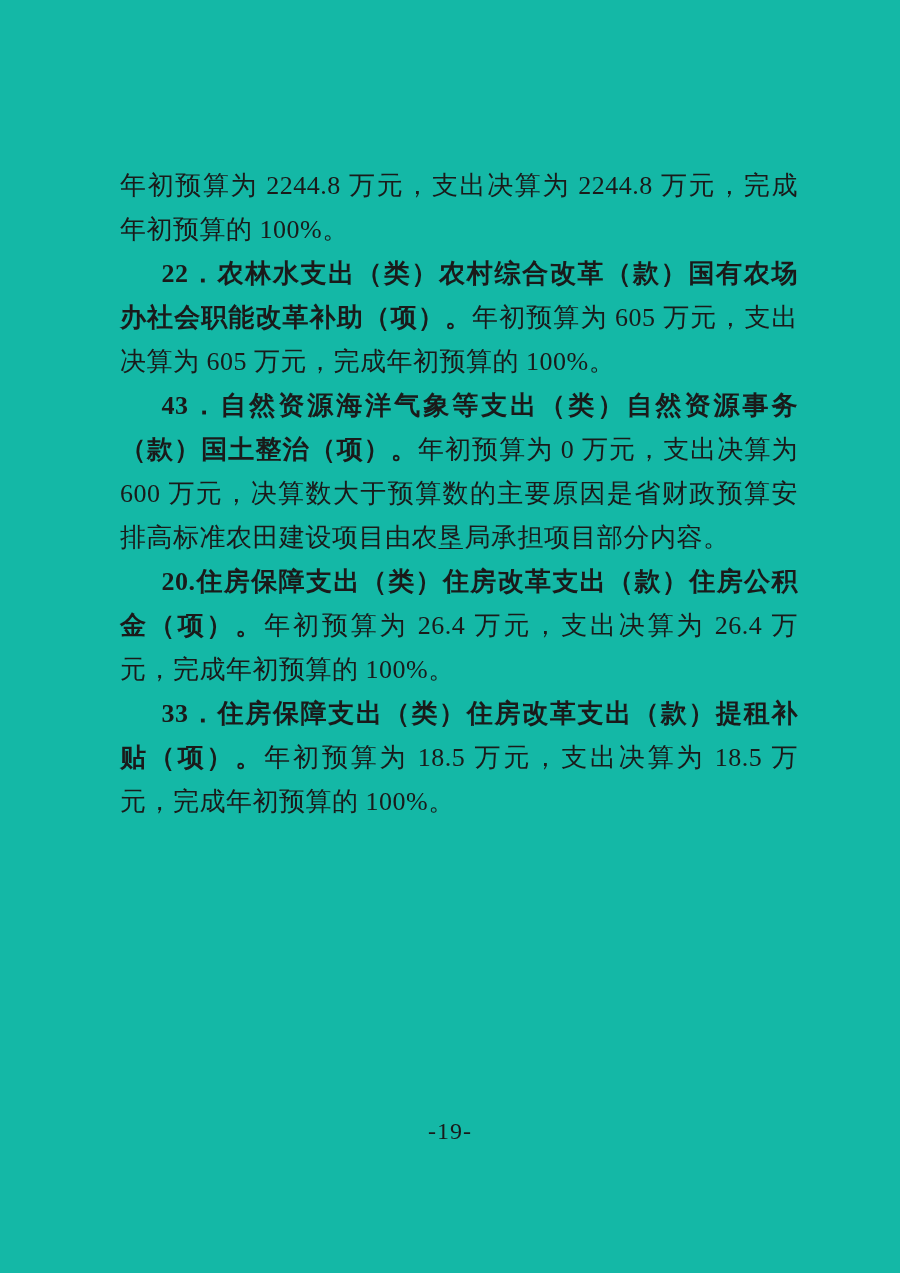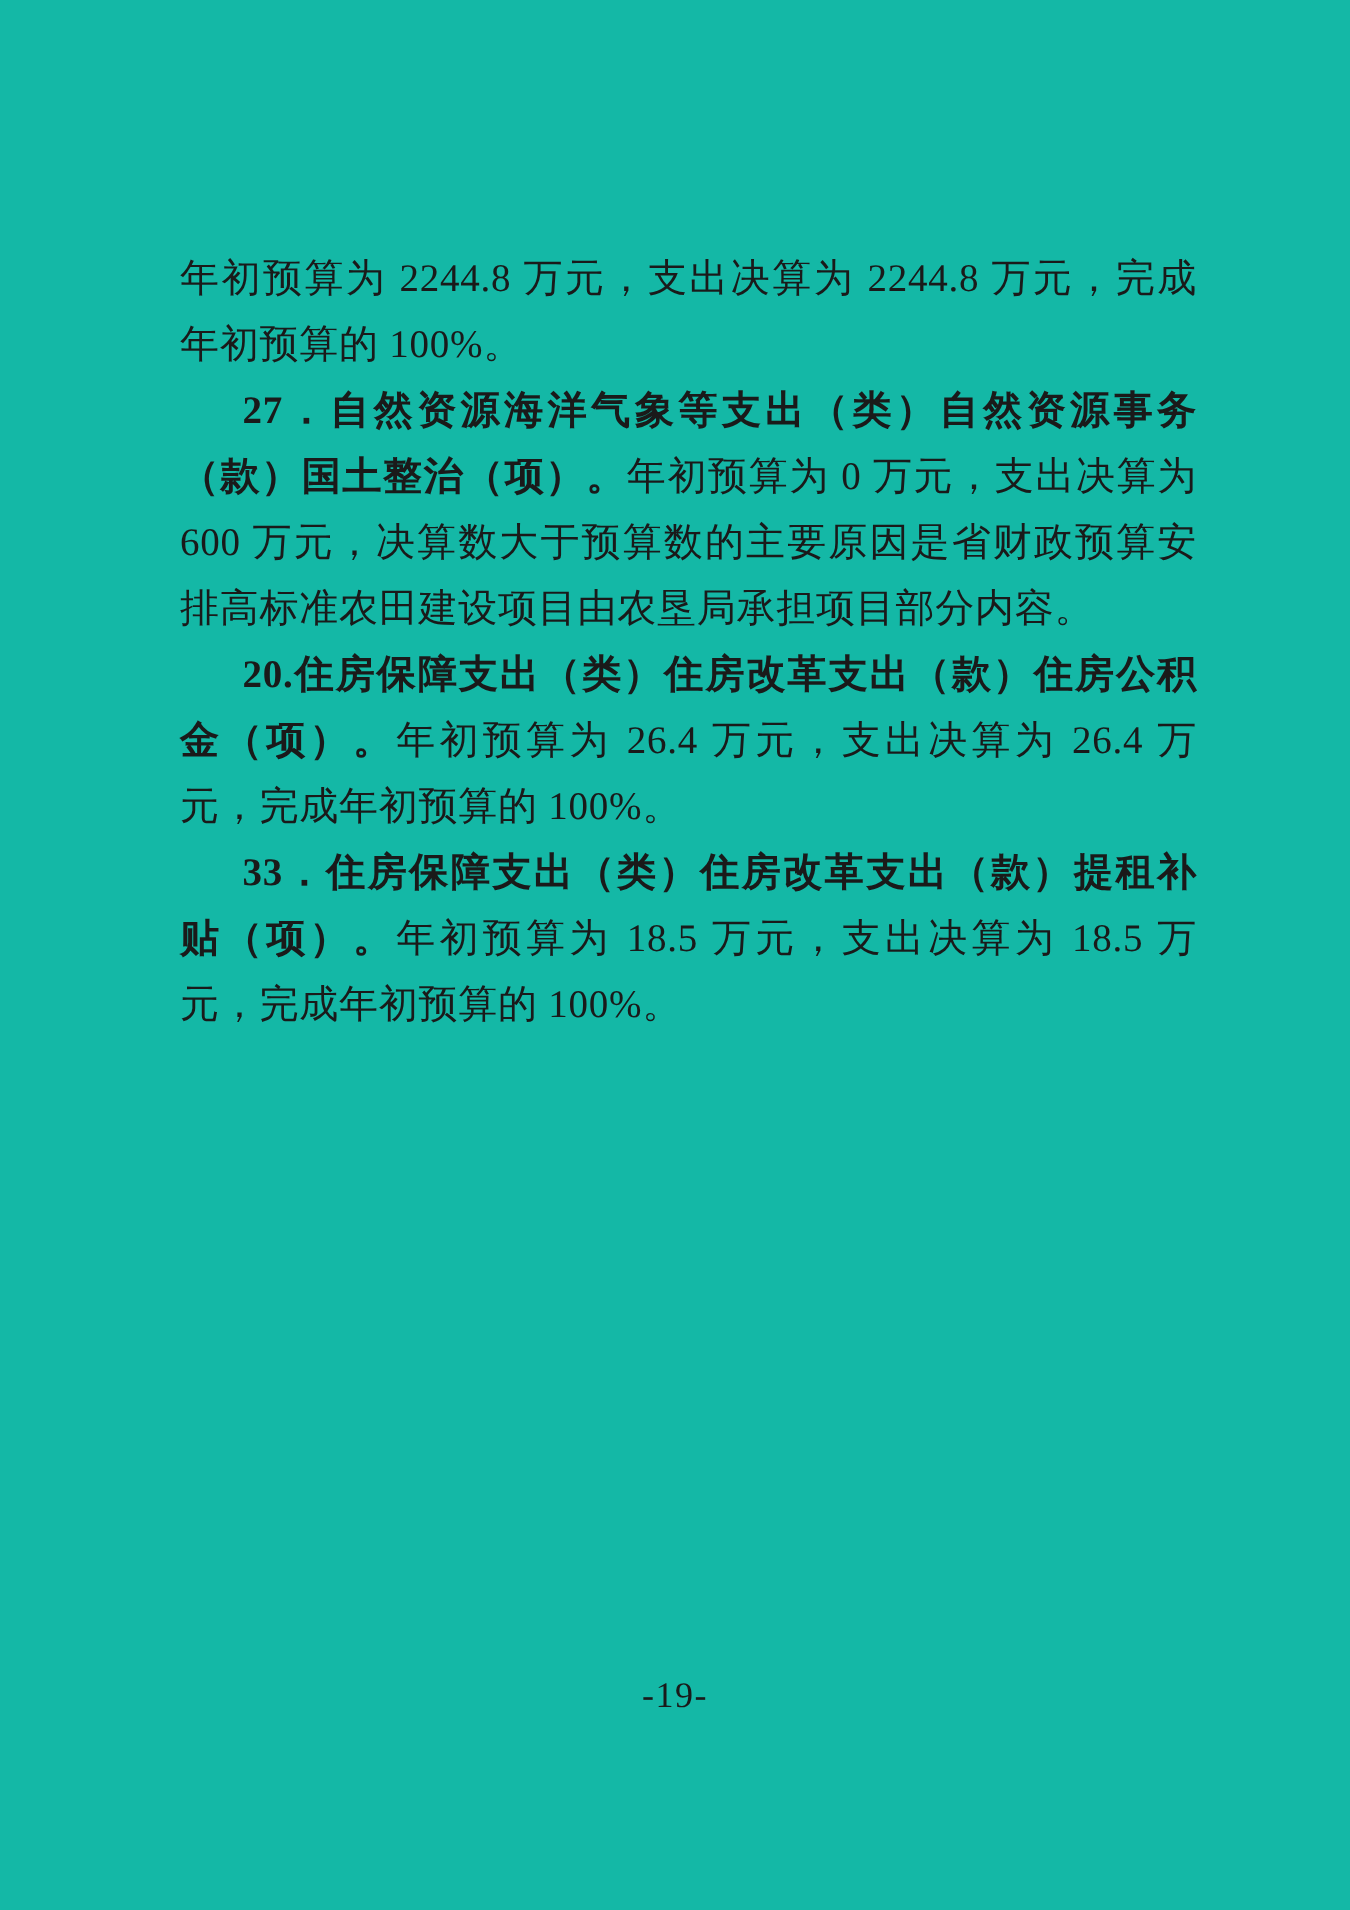--- a/index.html
+++ b/index.html
@@ -48,22 +48,23 @@
   }
 </style>
 </head>
 <body>
 
 <div class="page">
   <div class="content">
 
     <p class="para"><span>年初预算为 2244.8 万元，支出决算为 2244.8 万元，完成年初预算的 100%。</span></p>
 
+    <p class="para indent"><span class="run-bold">22．农林水支出（类）农村综合改革（款）国有农场办社会职能改革补助（项）。</span><span>年初预算为 605 万元，支出决算为 605 万元，完成年初预算的 100%。</span></p>
 
-    <p class="para indent"><span class="run-bold">27．自然资源海洋气象等支出（类）自然资源事务（款）国土整治（项）。</span><span>年初预算为 0 万元，支出决算为 600 万元，决算数大于预算数的主要原因是省财政预算安排高标准农田建设项目由农垦局承担项目部分内容。</span></p>
+    <p class="para indent"><span class="run-bold">43．自然资源海洋气象等支出（类）自然资源事务（款）国土整治（项）。</span><span>年初预算为 0 万元，支出决算为 600 万元，决算数大于预算数的主要原因是省财政预算安排高标准农田建设项目由农垦局承担项目部分内容。</span></p>
 
     <p class="para indent"><span class="run-bold">20.住房保障支出（类）住房改革支出（款）住房公积金（项）。</span><span>年初预算为 26.4 万元，支出决算为 26.4 万元，完成年初预算的 100%。</span></p>
 
     <p class="para indent"><span class="run-bold">33．住房保障支出（类）住房改革支出（款）提租补贴（项）。</span><span>年初预算为 18.5 万元，支出决算为 18.5 万元，完成年初预算的 100%。</span></p>
 
 
 
   </div>
 
   <div class="footer">-19-</div>

